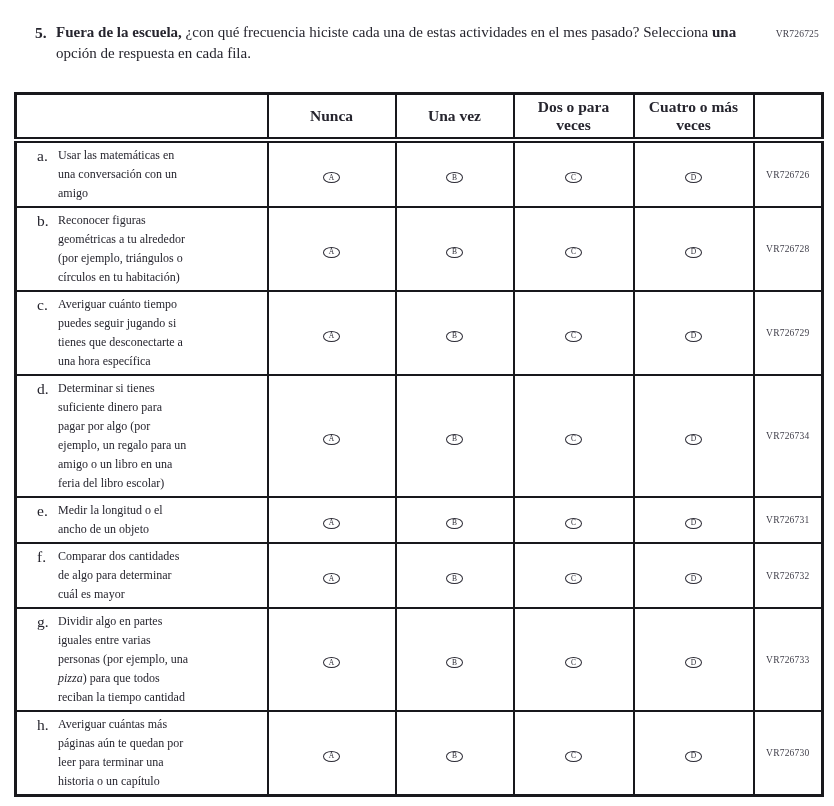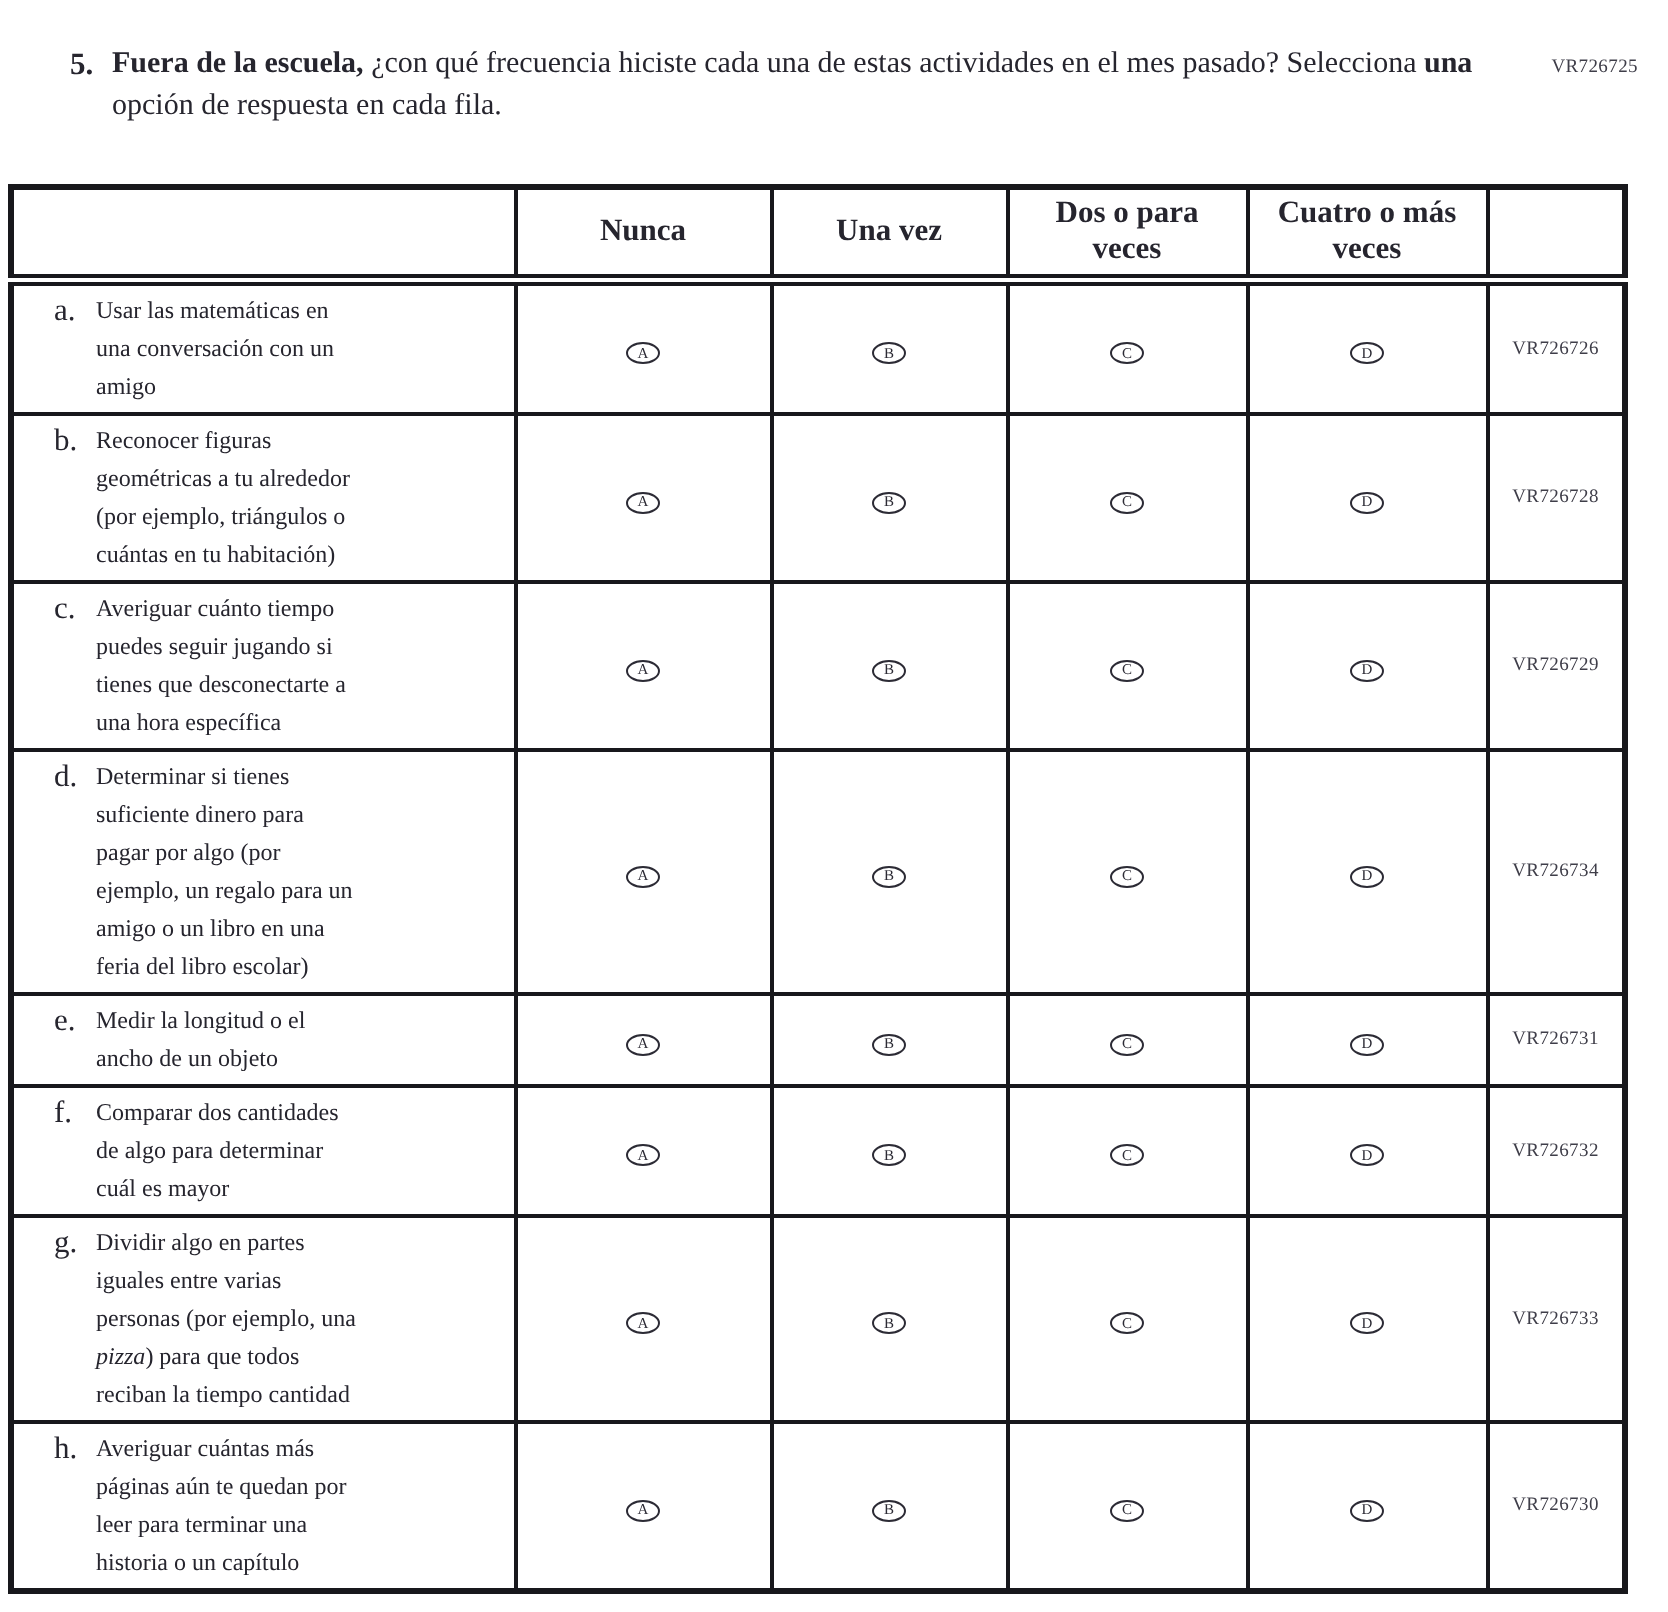--- a/index.html
+++ b/index.html
@@ -38,21 +38,21 @@
     width: 714px;
     font-size: 15px;
     line-height: 21px;
   }
   .q-text b { font-weight: bold; }
 
   table.answer-table {
     border-collapse: collapse;
     table-layout: fixed;
     width: 807px;
-    margin: 28px 0 0 4px;
+    margin: 28px 0 0 14px;
     border: 3px solid #18181c;
   }
   .answer-table th, .answer-table td {
     border: 2px solid #18181c;
   }
   .answer-table thead tr {
     border-bottom: 6px double #18181c;
   }
   .answer-table th {
     font-weight: bold;
@@ -177,21 +177,21 @@
     <td class="code-cell">VR726726</td>
   </tr>
 
   <tr>
     <td class="label-cell">
       <div class="label-flex">
         <span class="row-letter">b.</span>
         <span class="row-text"><span>Reconocer figuras
 geométricas a tu alrededor
 (por ejemplo, triángulos o
-cuántas en tu habitación)</span></span>
+círculos en tu habitación)</span></span>
       </div>
     </td>
     <td class="bubble-cell">
       <span class="bubble">
             <span class="bubble-letter">A</span>
           </span>
     </td>
     <td class="bubble-cell">
       <span class="bubble">
             <span class="bubble-letter">B</span>

